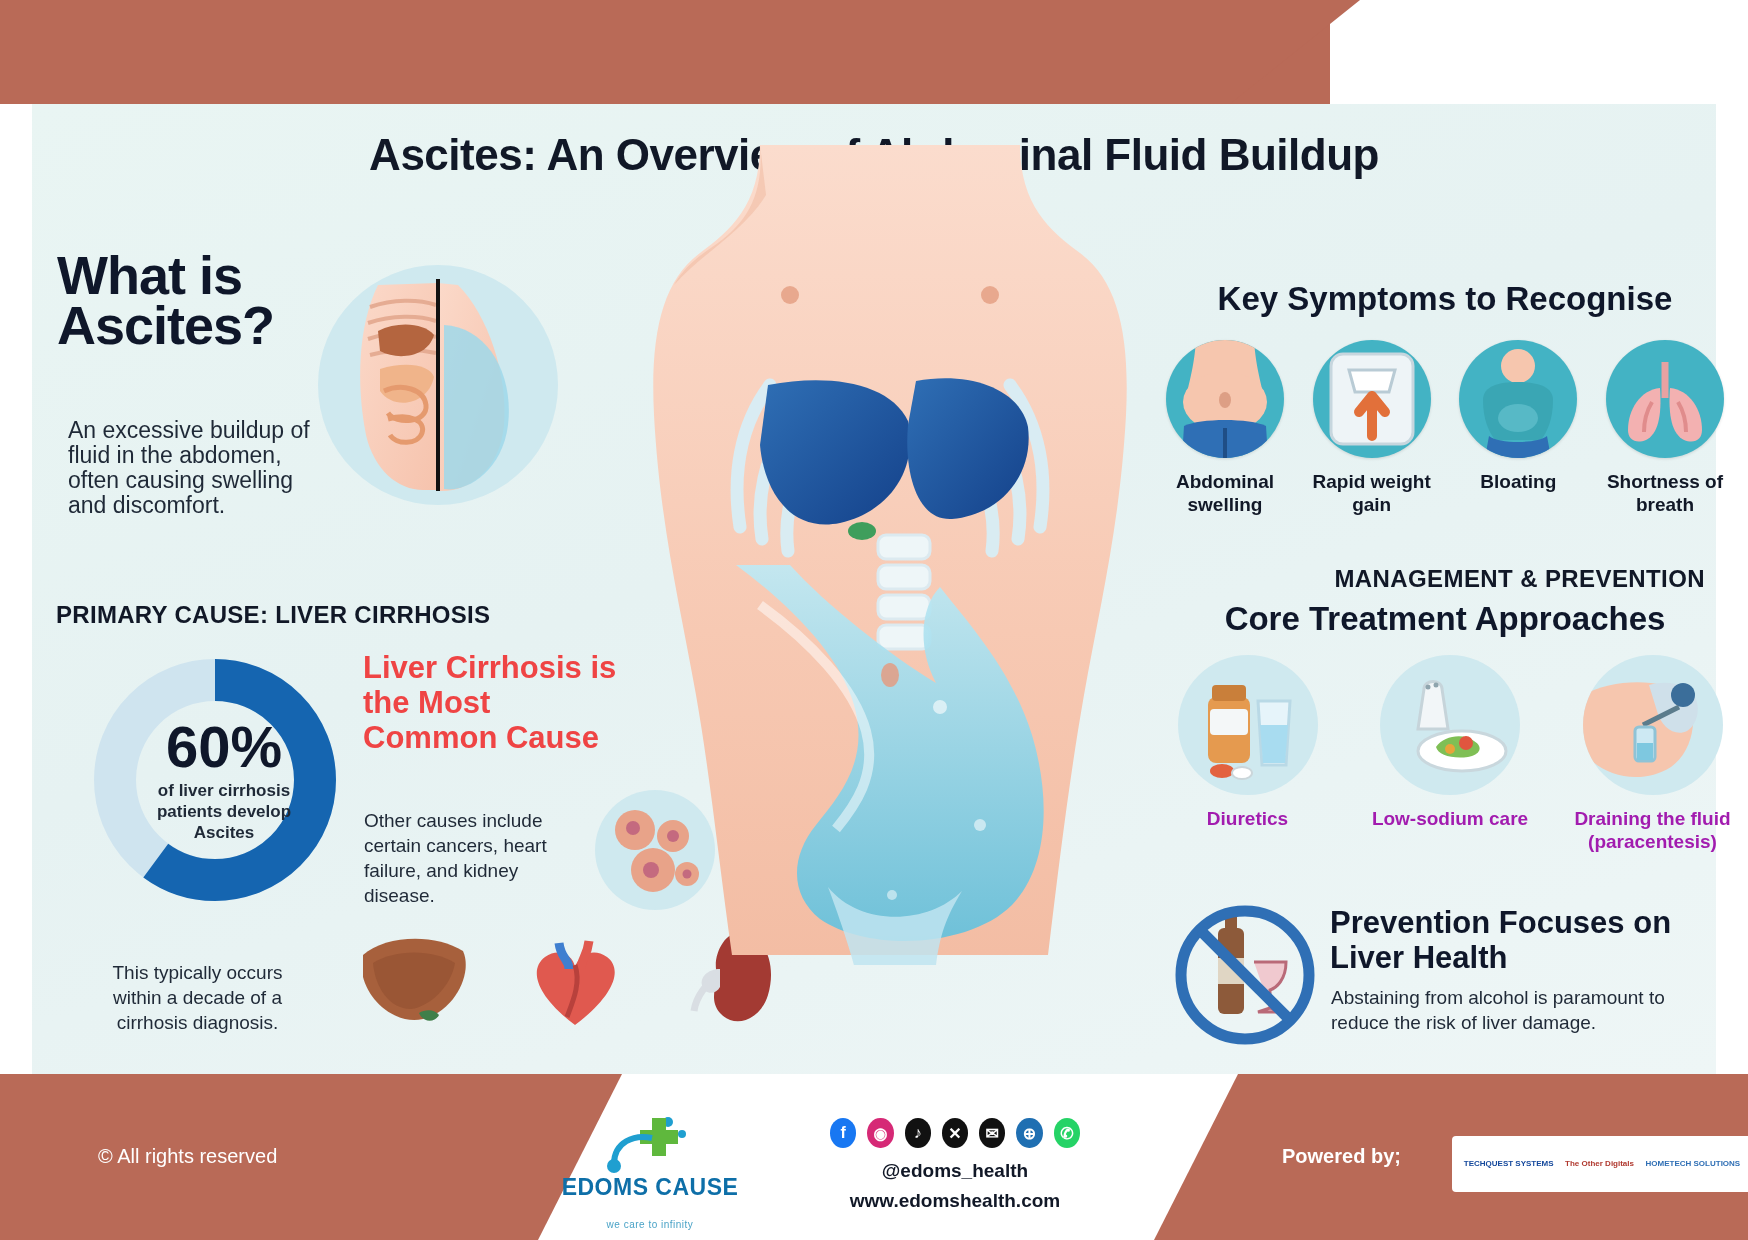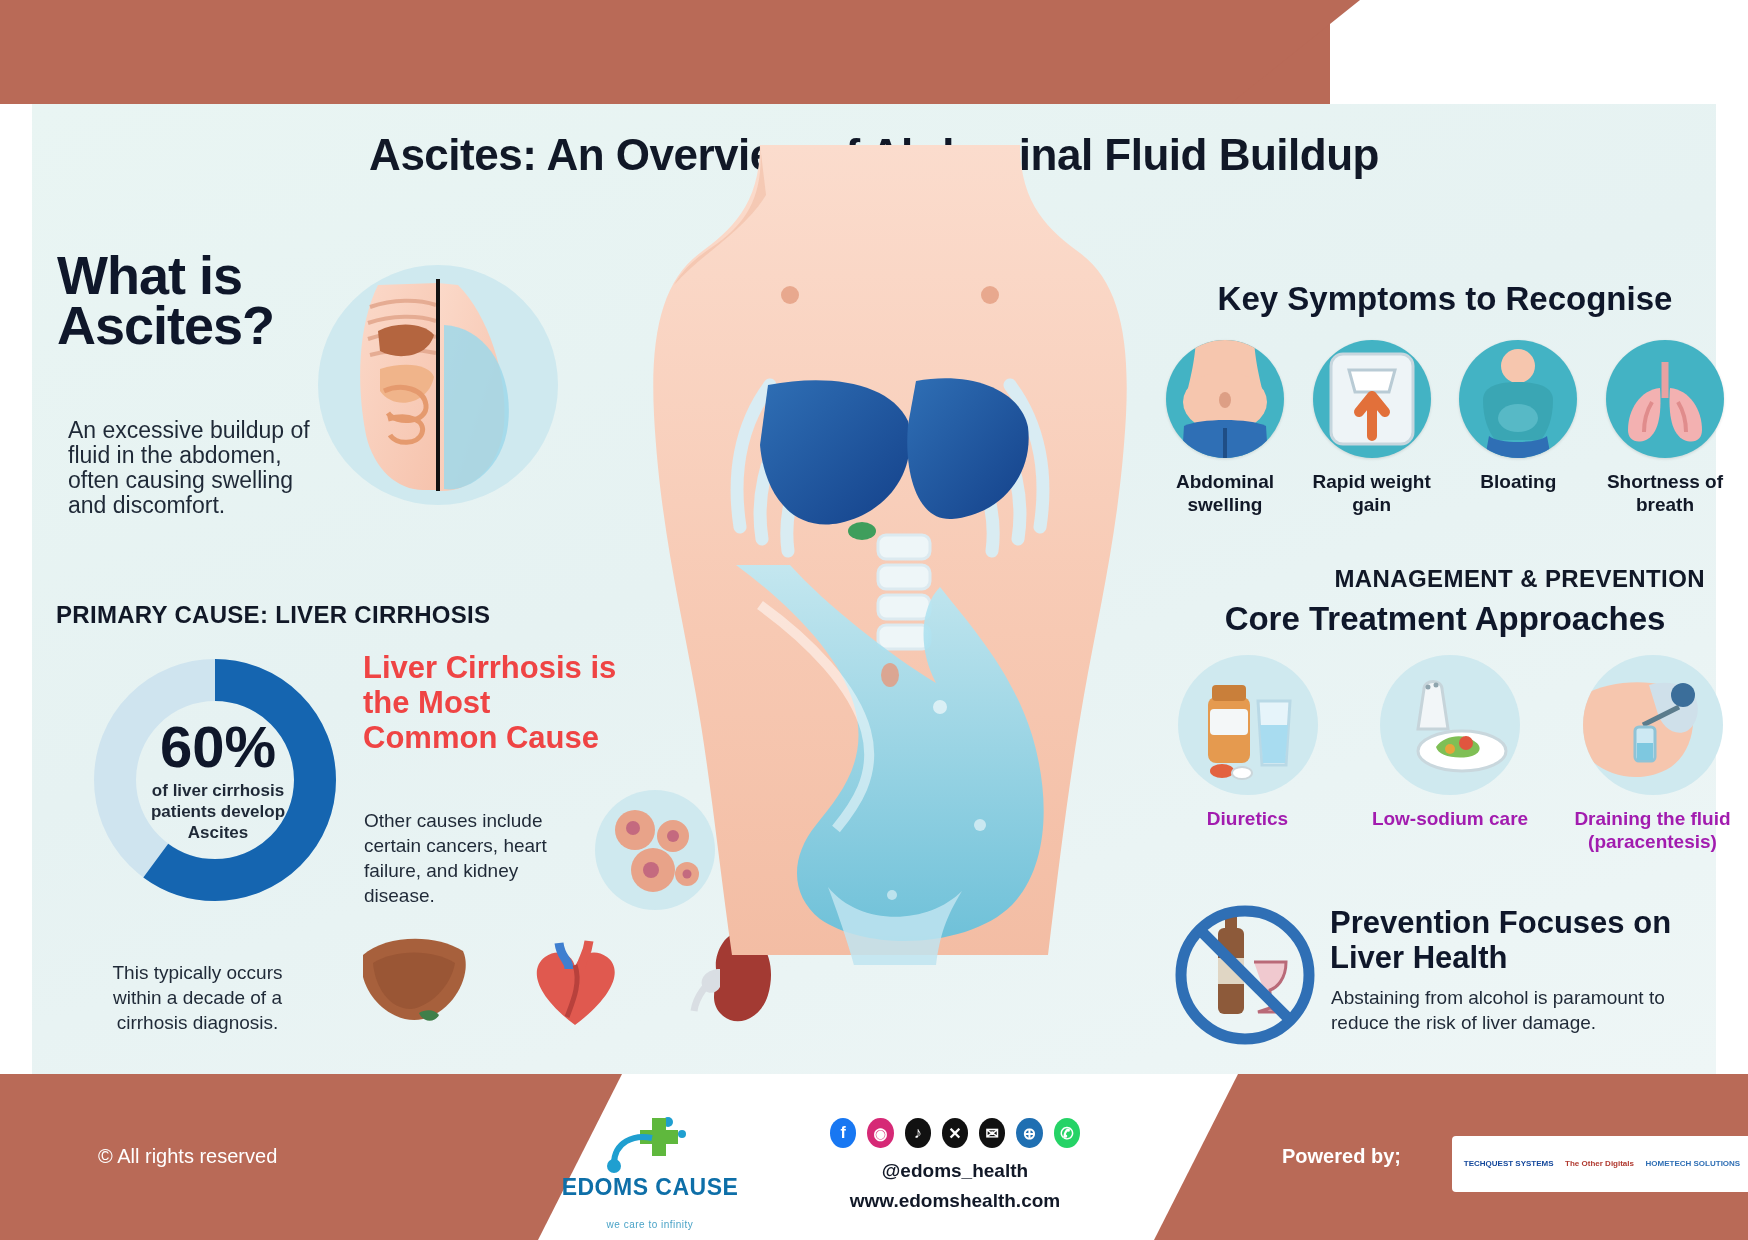--- a/index.html
+++ b/index.html
@@ -47,21 +47,21 @@
     font-size:23px;line-height:25px;color:#1f2937;
   }
   .primary-cause{
     position:absolute;left:56px;top:601px;
     font-size:24px;font-weight:bold;color:#111827;letter-spacing:.3px;
   }
 
   
   .donut-wrap{position:absolute;left:90px;top:655px;width:250px;height:250px;}
   .donut-center{
-    position:absolute;left:3px;top:0;width:250px;height:250px;
+    position:absolute;left:9px;top:0;width:250px;height:250px;
     display:flex;flex-direction:column;align-items:center;justify-content:center;
     text-align:center;
   }
   .donut-pct{font-size:58px;font-weight:bold;color:#0f172a;line-height:58px;}
   .donut-sub{font-size:17px;line-height:21px;font-weight:bold;color:#1f2937;margin-top:4px;width:165px;}
   .donut-note{
     position:absolute;left:90px;top:960px;width:215px;text-align:center;
     font-size:19px;line-height:25px;color:#1f2937;
   }
 

